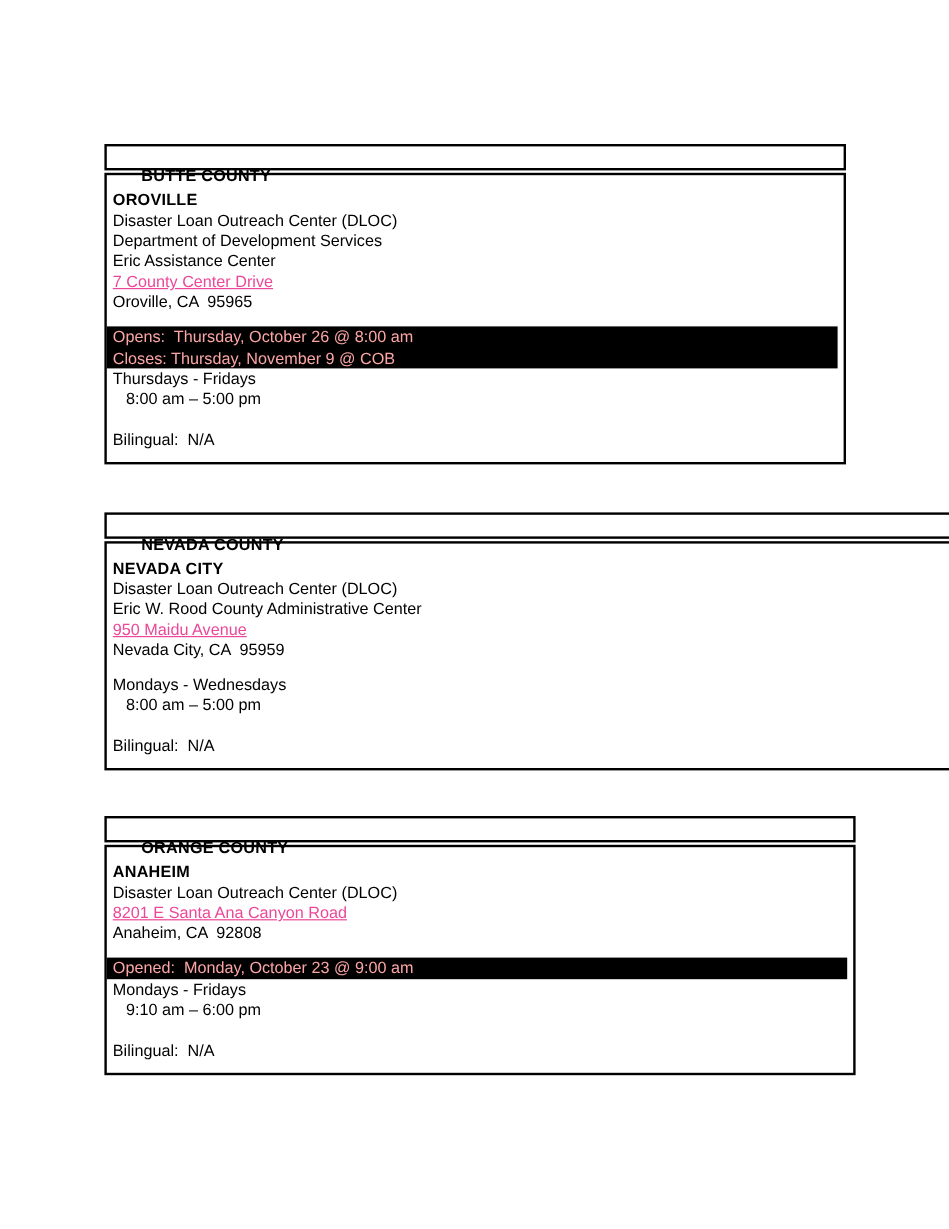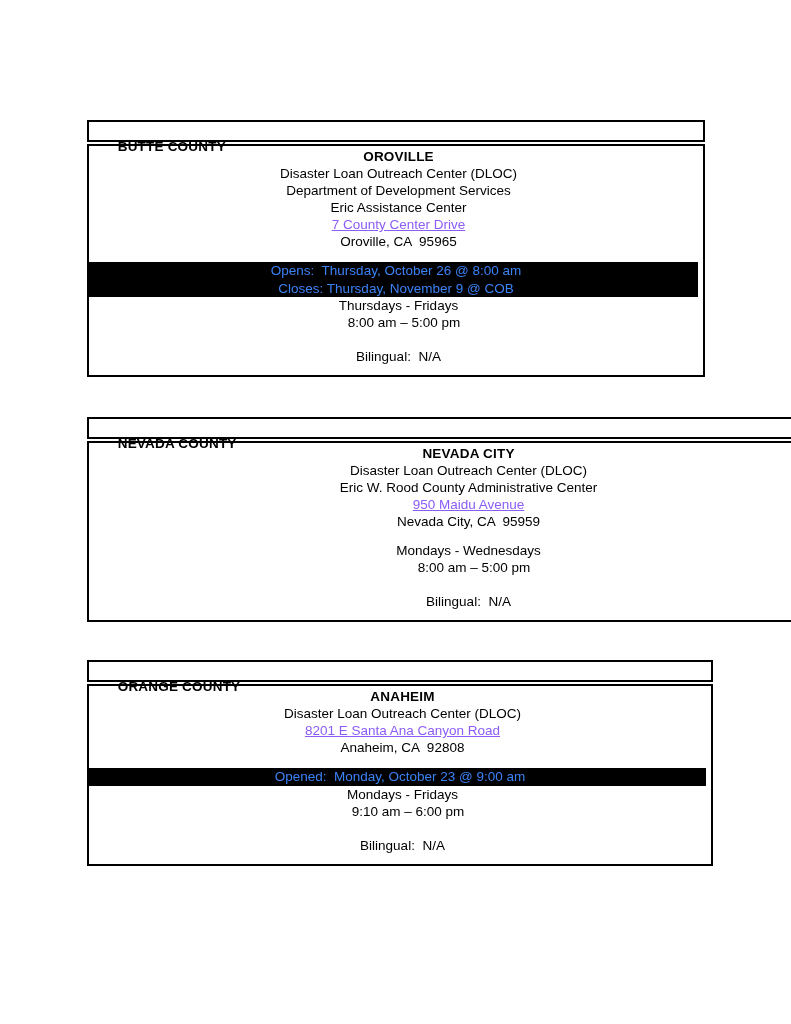--- a/index.html
+++ b/index.html
@@ -33,23 +33,22 @@
     padding: 1px 0 1px 5px;
     font-size: 13.5px;
     font-weight: bold;
     letter-spacing: 0.2px;
     margin-bottom: 2px;
     white-space: pre;
     box-sizing: content-box;
   }
   .info-box {
     border: 2px solid #000000;
-    padding-top: 2px;
+    padding-top: 12px;
     padding-bottom: 10px;
-    text-align: center;
   }
   .line {
     height: 17px;
     line-height: 17px;
     padding-left: 5px;
     font-size: 13.5px;
     white-space: pre;
   }
   .city {
     font-weight: bold;
@@ -59,25 +58,25 @@
   .blank-sm { height: 12px; }
   .banner {
     background: #000000;
     color: #ffffff;
     width: calc(100% - 5px);
     box-sizing: border-box;
   }
   .banner .line {
     height: 17.5px;
     line-height: 17.5px;
-    color: #3b82f6;
+    color: #fca5a5;
   }
   .indent { padding-left: 16px; }
   a.addr-link {
-    color: #8b5cf6;
+    color: #ec4899;
     text-decoration: underline;
     cursor: pointer;
   }
 </style>
 </head>
 <body>
 
 <div class="page">
 
   <div class="county-block block-1">

